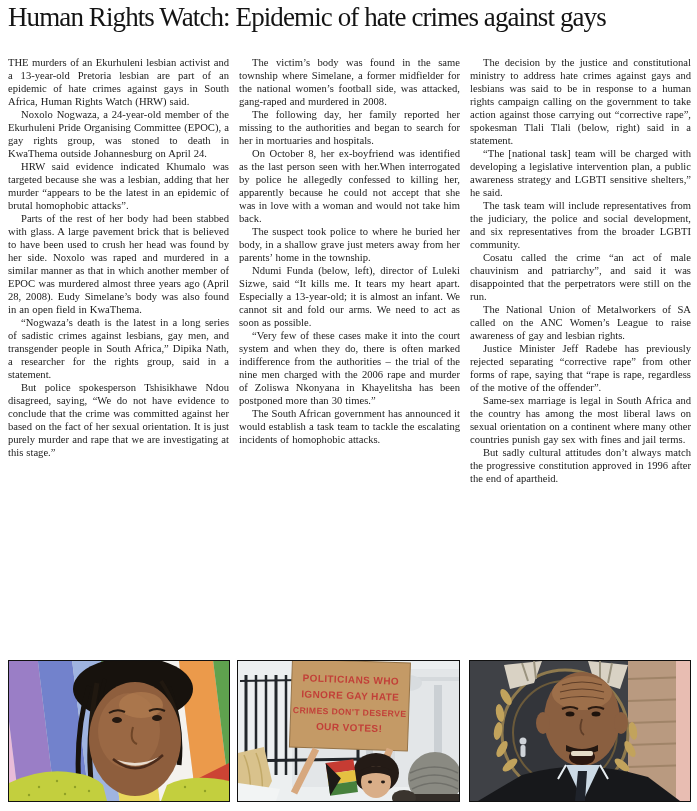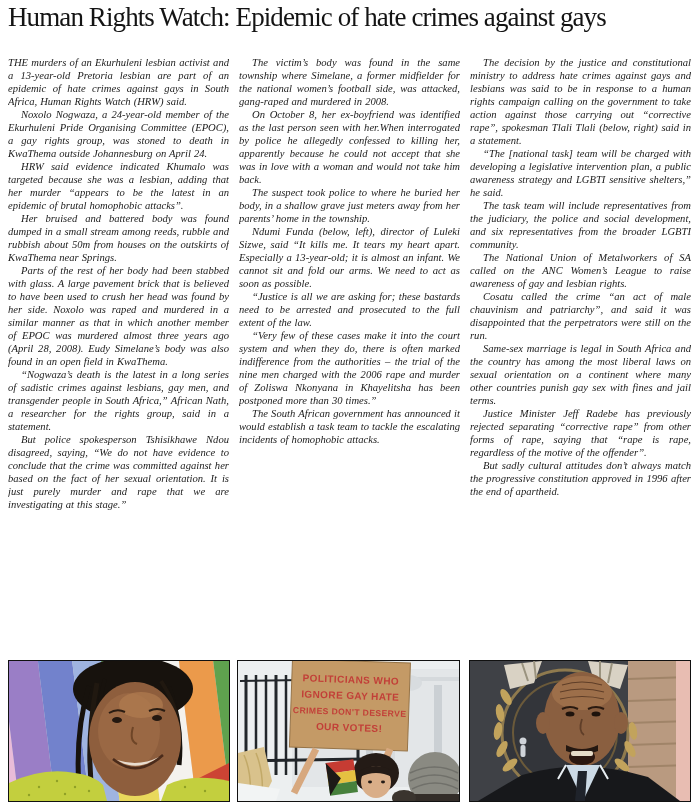--- a/index.html
+++ b/index.html
@@ -2,21 +2,21 @@
 <html><head>
 <meta charset="utf-8">
 <style>
   html,body{margin:0;padding:0;background:#ffffff;}
   body{width:697px;height:811px;position:relative;overflow:hidden;
        font-family:"Liberation Serif",serif;color:#1a1a1a;}
   .headline{position:absolute;left:8px;top:2px;width:683px;height:44px;
     font-size:27px;font-weight:normal;letter-spacing:-0.9px;white-space:nowrap;
     overflow:hidden;color:#141414;margin:0;font-family:"Liberation Serif",serif;}
   .cols{position:absolute;left:8px;top:56px;width:683px;height:600px;
-    display:flex;gap:10px;overflow:hidden;font-style:italic;}
+    display:flex;gap:10px;overflow:hidden;}
   .col{width:221px;height:600px;overflow:hidden;text-align:justify;
     font-size:10.6px;line-height:13px;}
   .col p{margin:0;text-indent:13px;word-spacing:0.4px;}
   .col p.flush{text-indent:0;}
   .photo{position:absolute;top:660px;height:142px;border:1px solid #111;
     box-sizing:border-box;overflow:hidden;background:#ddd;}
   #photo1{left:8px;width:222px;}
   #photo2{left:237px;width:223px;}
   #photo3{left:469px;width:222px;}
   .photo svg{display:block;width:100%;height:100%;}
@@ -26,42 +26,41 @@
 </head>
 <body>
 
 <h1 class="headline">Human Rights Watch: Epidemic of hate crimes against gays</h1>
 
 <div class="cols">
   <div class="col">
     <p class="flush">THE murders of an Ekurhuleni lesbian activist and a 13-year-old Pretoria lesbian are part of an epidemic of hate crimes against gays in South Africa, Human Rights Watch (HRW) said.</p>
     <p>Noxolo Nogwaza, a 24-year-old member of the Ekurhuleni Pride Organising Committee (EPOC), a gay rights group, was stoned to death in KwaThema outside Johannesburg on April 24.</p>
     <p>HRW said evidence indicated Khumalo was targeted because she was a lesbian, adding that her murder “appears to be the latest in an epidemic of brutal homophobic attacks”.</p>
-    <p>Her bruised and battered body was found dumped in a small stream among reeds, rubble and rubbish about 50m from houses on the outskirts of KwaThema near Springs.</p>
     <p>Parts of the rest of her body had been stabbed with glass. A large pavement brick that is believed to have been used to crush her head was found by her side. Noxolo was raped and murdered in a similar manner as that in which another member of EPOC was murdered almost three years ago (April 28, 2008). Eudy Simelane’s body was also found in an open field in KwaThema.</p>
-    <p>“Nogwaza’s death is the latest in a long series of sadistic crimes against lesbians, gay men, and transgender people in South Africa,” African Nath, a researcher for the rights group, said in a statement.</p>
+    <p>“Nogwaza’s death is the latest in a long series of sadistic crimes against lesbians, gay men, and transgender people in South Africa,” Dipika Nath, a researcher for the rights group, said in a statement.</p>
     <p>But police spokesperson Tshisikhawe Ndou disagreed, saying, “We do not have evidence to conclude that the crime was committed against her based on the fact of her sexual orientation. It is just purely murder and rape that we are investigating at this stage.”</p>
   </div>
   <div class="col">
     <p>The victim’s body was found in the same township where Simelane, a former midfielder for the national women’s football side, was attacked, gang-raped and murdered in 2008.</p>
+    <p>The following day, her family reported her missing to the authorities and began to search for her in mortuaries and hospitals.</p>
     <p>On October 8, her ex-boyfriend was identified as the last person seen with her.When interrogated by police he allegedly confessed to killing her, apparently because he could not accept that she was in love with a woman and would not take him back.</p>
     <p>The suspect took police to where he buried her body, in a shallow grave just meters away from her parents’ home in the township.</p>
     <p>Ndumi Funda (below, left), director of Luleki Sizwe, said “It kills me. It tears my heart apart. Especially a 13-year-old; it is almost an infant. We cannot sit and fold our arms. We need to act as soon as possible.</p>
-    <p>“Justice is all we are asking for; these bastards need to be arrested and prosecuted to the full extent of the law.</p>
     <p>“Very few of these cases make it into the court system and when they do, there is often marked indifference from the authorities – the trial of the nine men charged with the 2006 rape and murder of Zoliswa Nkonyana in Khayelitsha has been postponed more than 30 times.”</p>
     <p>The South African government has announced it would establish a task team to tackle the escalating incidents of homophobic attacks.</p>
   </div>
   <div class="col">
     <p>The decision by the justice and constitutional ministry to address hate crimes against gays and lesbians was said to be in response to a human rights campaign calling on the government to take action against those carrying out “corrective rape”, spokesman Tlali Tlali (below, right) said in a statement.</p>
     <p>“The [national task] team will be charged with developing a legislative intervention plan, a public awareness strategy and LGBTI sensitive shelters,” he said.</p>
     <p>The task team will include representatives from the judiciary, the police and social development, and six representatives from the broader LGBTI community.</p>
+    <p>Cosatu called the crime “an act of male chauvinism and patriarchy”, and said it was disappointed that the perpetrators were still on the run.</p>
     <p>The National Union of Metalworkers of SA called on the ANC Women’s League to raise awareness of gay and lesbian rights.</p>
-    <p>Cosatu called the crime “an act of male chauvinism and patriarchy”, and said it was disappointed that the perpetrators were still on the run.</p>
+    <p>Justice Minister Jeff Radebe has previously rejected separating “corrective rape” from other forms of rape, saying that “rape is rape, regardless of the motive of the offender”.</p>
     <p>Same-sex marriage is legal in South Africa and the country has among the most liberal laws on sexual orientation on a continent where many other countries punish gay sex with fines and jail terms.</p>
-    <p>Justice Minister Jeff Radebe has previously rejected separating “corrective rape” from other forms of rape, saying that “rape is rape, regardless of the motive of the offender”.</p>
     <p>But sadly cultural attitudes don’t always match the progressive constitution approved in 1996 after the end of apartheid.</p>
   </div>
 </div>
 
 <div id="photo1" class="photo">
   <svg viewBox="0 0 220 140" preserveAspectRatio="none">
     <g transform="rotate(-7 110 70)">
       <rect x="-40" y="-30" width="42" height="220" fill="#e9bcd8"></rect>
       <rect x="2" y="-30" width="36" height="220" fill="#9a7ec6"></rect>
       <rect x="38" y="-30" width="34" height="220" fill="#7282cc"></rect>

